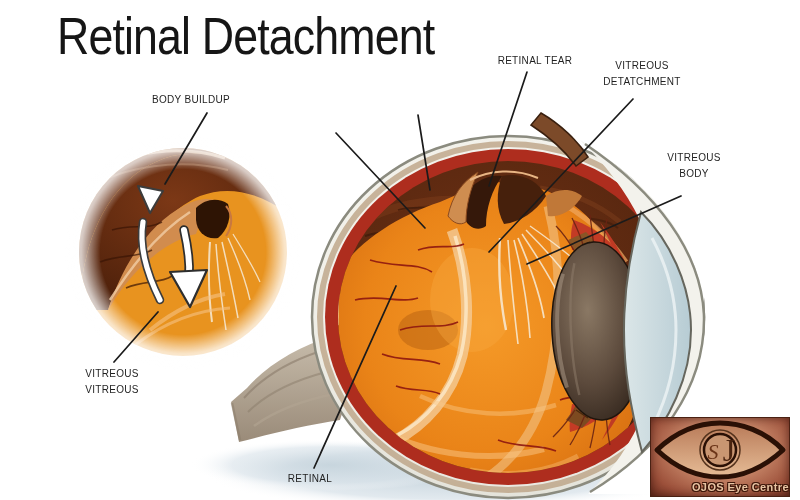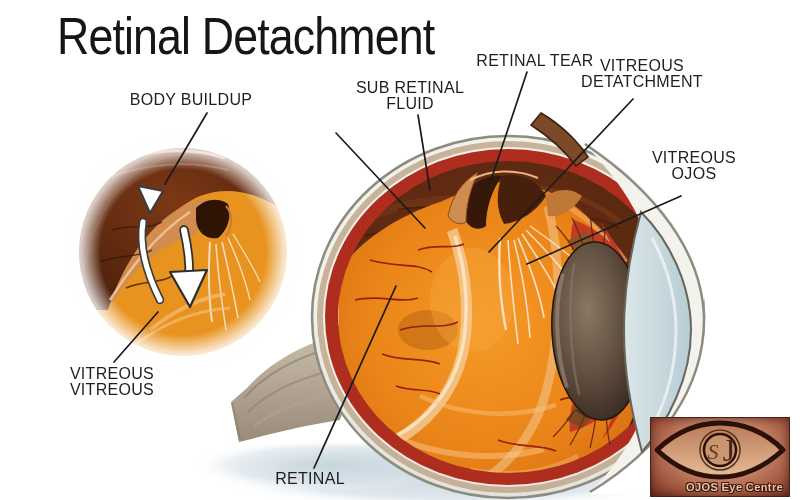--- a/index.html
+++ b/index.html
@@ -4,28 +4,28 @@
 <style>
   html,body{margin:0;padding:0;}
   body{width:800px;height:500px;overflow:hidden;background:#ffffff;
        font-family:"Liberation Sans", sans-serif;}
   .stage{position:relative;width:692px;height:500px;background:#ffffff;text-decoration:underline;}
   .stage svg.art{position:absolute;left:0;top:0;}
   .title{position:absolute;left:57px;top:6px;font-size:52px;color:#161616;
          font-weight:400;letter-spacing:-1px;transform:scaleX(.86);
          transform-origin:left top;white-space:nowrap;}
   .lbl{position:absolute;transform:translateX(-50%);text-align:center;
-       font-size:16px;line-height:16px;color:#1f1f1f;letter-spacing:.3px;
+       font-size:10px;line-height:16px;color:#1f1f1f;letter-spacing:.3px;
        white-space:nowrap;font-weight:400;}
   .lbl span{display:block;}
   .logo{position:absolute;left:650px;top:417px;width:140px;height:80px;
         border:1px solid #4a2113;box-sizing:border-box;
         background:radial-gradient(ellipse at 52% 40%, #d9a080 0%, #c28063 45%, #9c503a 78%, #6e3020 100%);
         box-shadow:inset 0 0 10px rgba(40,10,5,.55);}
-  .logo-text{position:absolute;left:0;right:0;bottom:3px;text-align:left;
+  .logo-text{position:absolute;left:0;right:0;bottom:3px;text-align:right;
         font-size:11px;font-weight:bold;color:#e9c5a4;letter-spacing:.4px;
         text-shadow:-1px -1px 0 #3c170a, 1px -1px 0 #3c170a, -1px 1px 0 #3c170a, 1px 1px 0 #3c170a;padding-left:35px;}
 </style>
 </head>
 <body>
 
 <div class="stage">
 
   <svg class="art" width="800" height="500" viewBox="0 0 800 500">
     <defs>
@@ -293,34 +293,30 @@
       <line x1="114" y1="362" x2="158" y2="312"></line>
       <line x1="314" y1="468" x2="396" y2="286"></line>
     </g>
   </svg>
 
   <div class="title">Retinal Detachment</div>
 
   <div class="lbl" style="left:191px;top:92px;">
     <span>BODY BUILDUP</span>
   </div>
-  <div class="lbl" style="left:410px;top:80px;">
-    <span>SUB RETINAL</span>
-    <span>FLUID</span>
-  </div>
   <div class="lbl" style="left:535px;top:53px;">
     <span>RETINAL TEAR</span>
   </div>
   <div class="lbl" style="left:642px;top:58px;">
     <span>VITREOUS</span>
     <span>DETATCHMENT</span>
   </div>
   <div class="lbl" style="left:694px;top:150px;">
     <span>VITREOUS</span>
-    <span>OJOS</span>
+    <span>BODY</span>
   </div>
   <div class="lbl" style="left:112px;top:366px;">
     <span>VITREOUS</span>
     <span>VITREOUS</span>
   </div>
   <div class="lbl" style="left:310px;top:471px;">
     <span>RETINAL</span>
   </div>
 
   <div class="logo">

